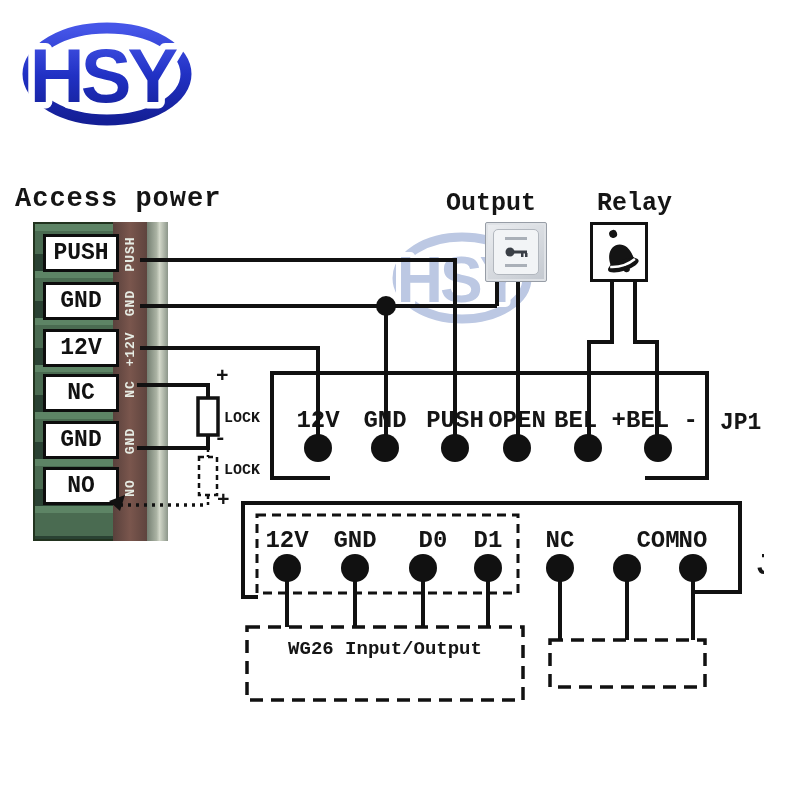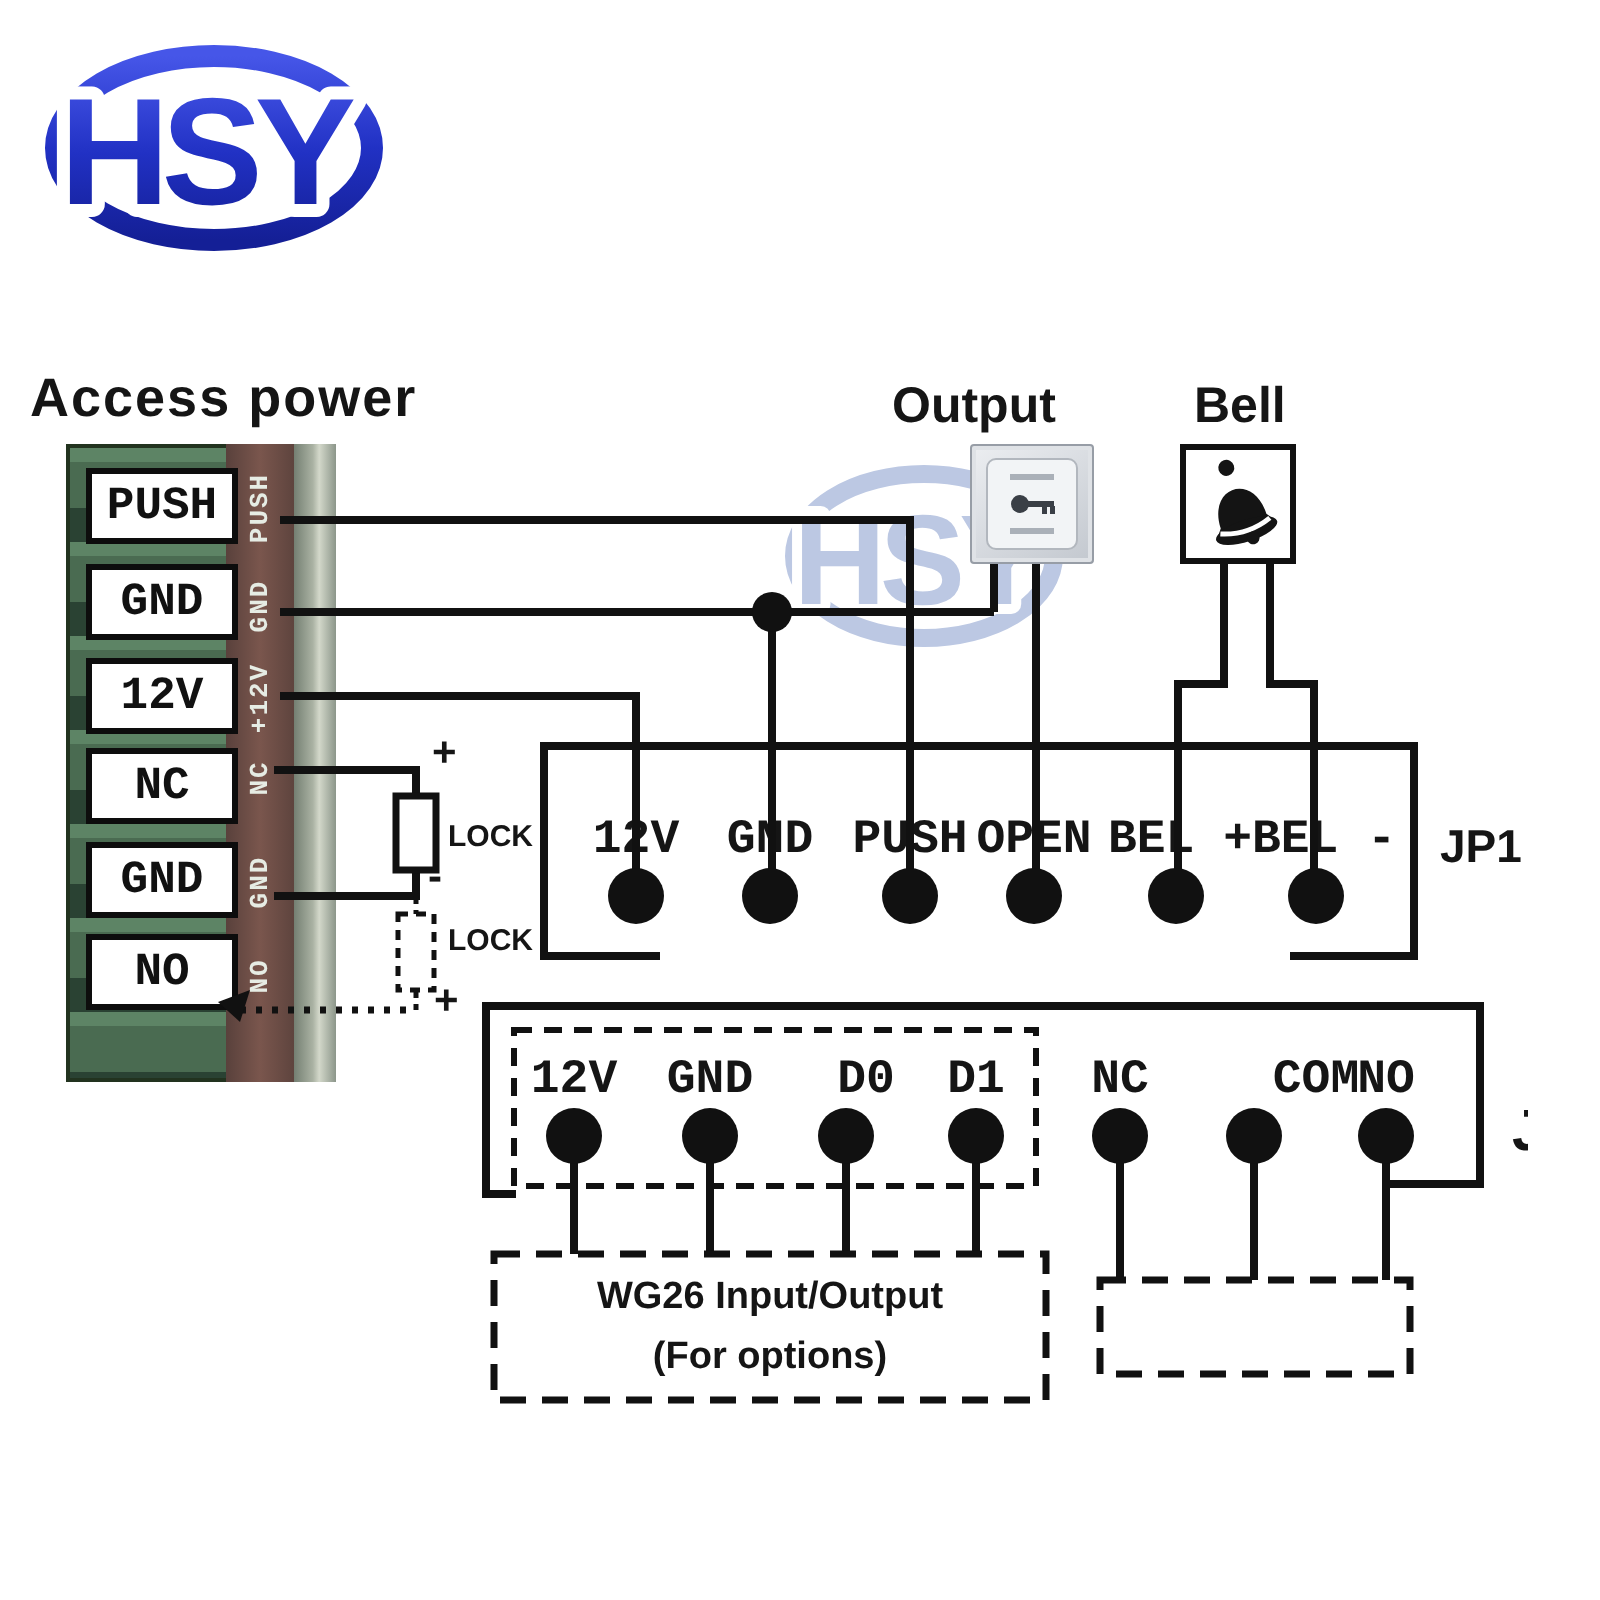--- a/index.html
+++ b/index.html
@@ -1,20 +1,20 @@
 <!DOCTYPE html>
 <html><head>
 <meta charset="utf-8">
 <style>
   html,body{margin:0;padding:0;background:#fff;}
   #canvas{position:relative;width:764px;height:800px;background:#ffffff;overflow:hidden;
           font-family:"Liberation Mono",monospace;color:#111;}
   .layer{position:absolute;left:0;top:0;}
   .abs{position:absolute;}
-  .mono{font-family:Liberation Sans, sans-serif;font-weight:bold;color:#151515;white-space:nowrap;}
+  .mono{font-family:Liberation Mono, monospace;font-weight:bold;color:#151515;white-space:nowrap;}
   .c{transform:translateX(-50%);}
   
   #pcb-photo{position:absolute;left:33px;top:222px;width:135px;height:319px;
      background:#45634d;box-shadow:inset 0 0 0 2px #22331f;z-index:2;}
   #pcb-blocks{position:absolute;left:2px;top:2px;width:78px;height:315px;
      background:repeating-linear-gradient(180deg,#5d8465 0px 7px,#4a6b51 7px 30px,#2a4233 30px 47px);}
   #pcb-brown{position:absolute;left:80px;top:0;width:34px;height:319px;
      background:linear-gradient(90deg,#59413c,#7a564d 50%,#5e443e);}
   #pcb-gray{position:absolute;left:114px;top:0;width:21px;height:319px;
      background:linear-gradient(90deg,#747f72,#aab2a3 45%,#d3d8ca 60%,#8c968a);}
@@ -74,21 +74,21 @@
   </div>
 
   <div class="pbox" style="top:234px">PUSH</div>
   <div class="pbox" style="top:282px">GND</div>
   <div class="pbox" style="top:329px">12V</div>
   <div class="pbox" style="top:374px">NC</div>
   <div class="pbox" style="top:421px">GND</div>
   <div class="pbox" style="top:467px">NO</div>
 
   <div class="abs mono" style="left:446px;top:189px;font-size:25px;z-index:3">Output</div>
-  <div class="abs mono" style="left:597px;top:189px;font-size:25px;z-index:3">Bell</div>
+  <div class="abs mono" style="left:597px;top:189px;font-size:25px;z-index:3">Relay</div>
 
   <svg class="layer" style="z-index:4" width="800" height="800" viewBox="0 0 800 800">
     <g fill="none" stroke="#111" stroke-width="4">
       <path d="M140,260 H455 V436"></path>
       <path d="M140,306 H497"></path>
       <path d="M497,281 V306"></path>
       <path d="M386,306 V436"></path>
       <path d="M140,348 H318 V436"></path>
       <path d="M518,281 V436"></path>
       <path d="M612,278 V342 H589 V436"></path>
@@ -158,21 +158,20 @@
   <div class="tl" style="left:287px;top:527px">12V</div>
   <div class="tl" style="left:355px;top:527px">GND</div>
   <div class="tl" style="left:433px;top:527px">D0</div>
   <div class="tl" style="left:488px;top:527px">D1</div>
   <div class="tl" style="left:560px;top:527px">NC</div>
   <div class="tl" style="left:658px;top:527px">COM</div>
   <div class="tl" style="left:693px;top:527px">NO</div>
   <div class="abs mono" style="left:756px;top:550px;font-size:29px;z-index:3">JP2</div>
 
   <div class="abs mono c" style="left:385px;top:638px;font-size:19px;z-index:3">WG26 Input/Output</div>
-  <div class="abs mono c" style="left:385px;top:668px;font-size:19px;z-index:3">(For options)</div>
 
   <div id="release-button">
     <div id="release-panel">
       <div class="rb-bar" style="top:7px"></div>
       <svg class="abs" style="left:11px;top:15px" width="24" height="14" viewBox="0 0 24 14">
         <circle cx="5" cy="7" r="4.5" fill="#3a3f46"></circle>
         <rect x="9" y="5.5" width="13" height="3" fill="#3a3f46"></rect>
         <rect x="16" y="8" width="2.5" height="4" fill="#3a3f46"></rect>
         <rect x="20" y="8" width="2.5" height="4" fill="#3a3f46"></rect>
       </svg>

